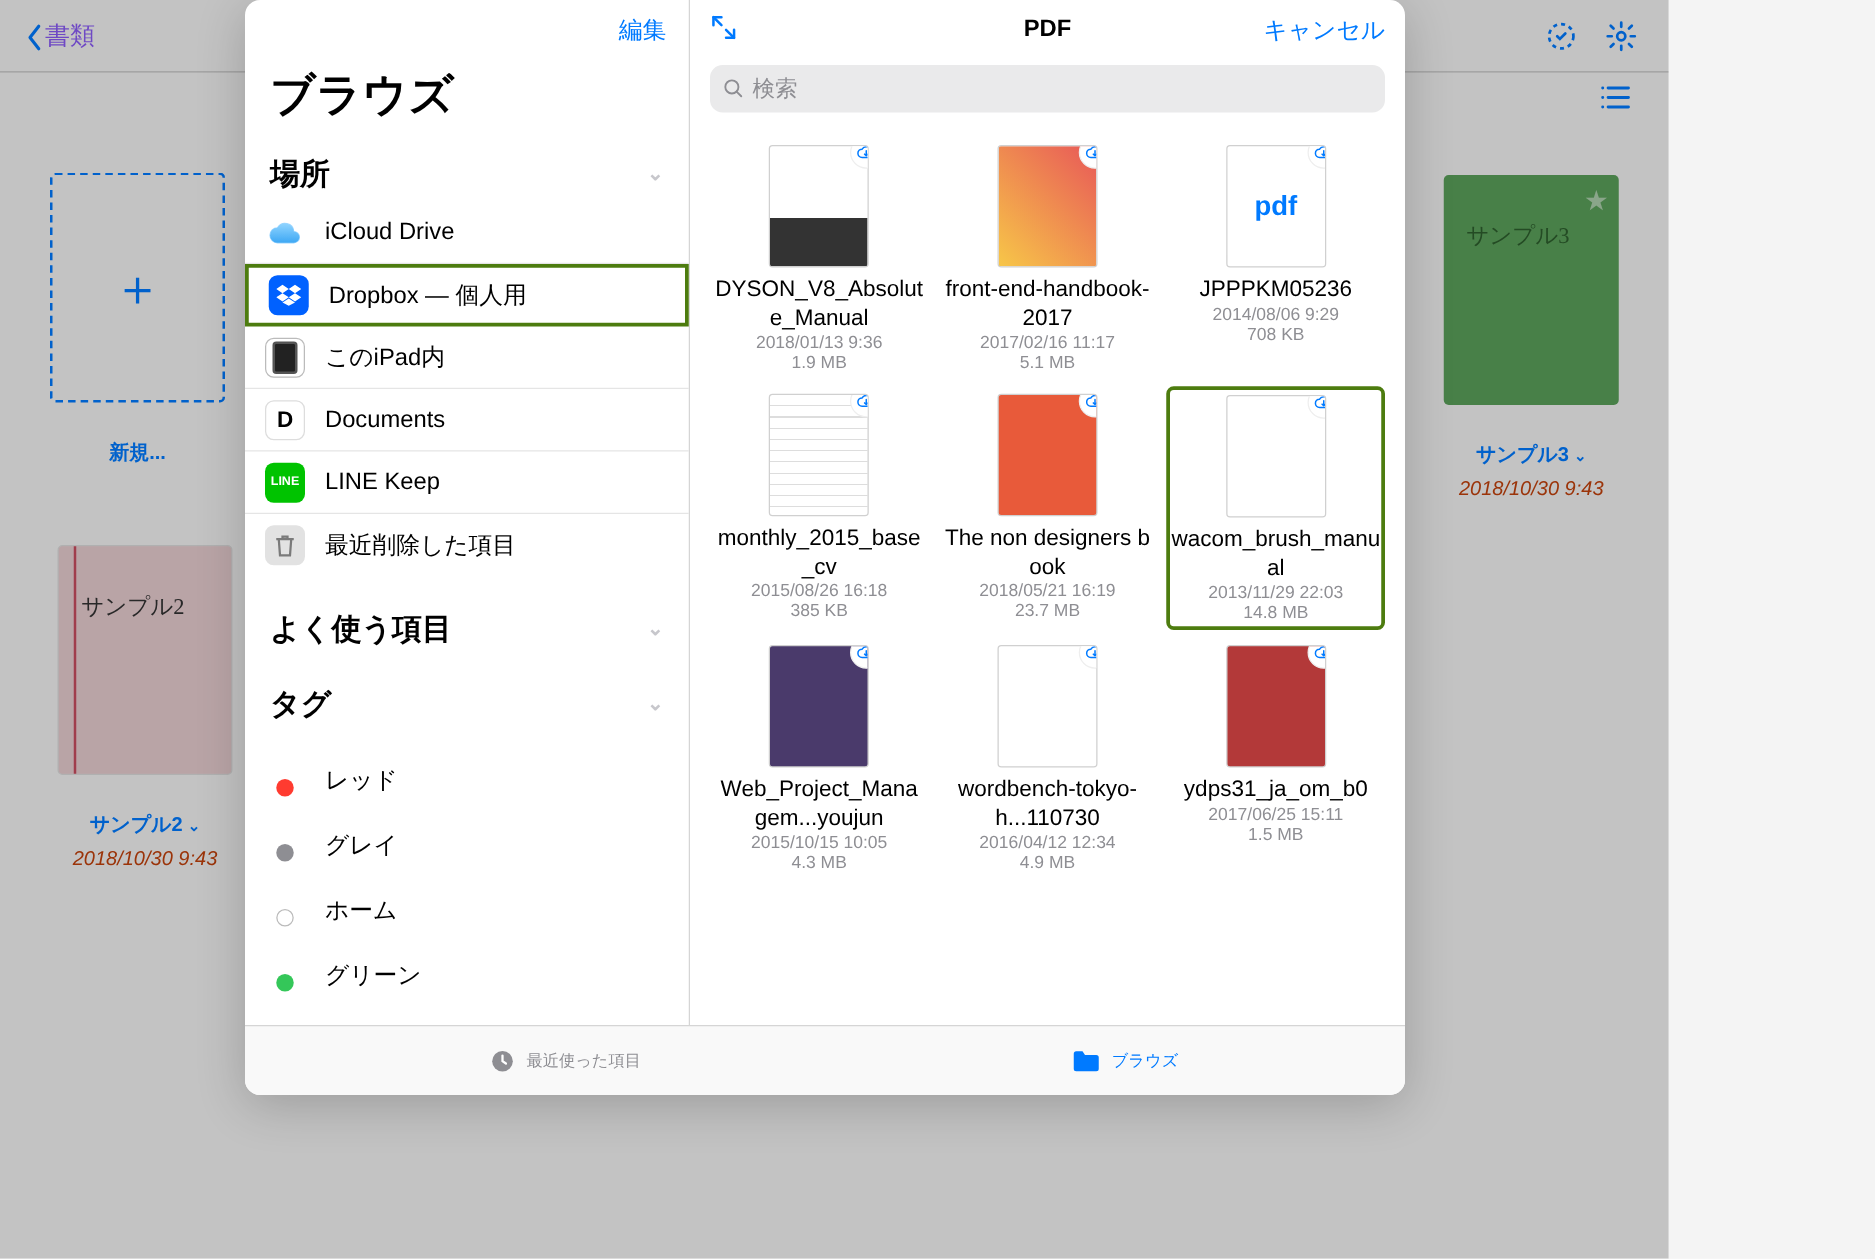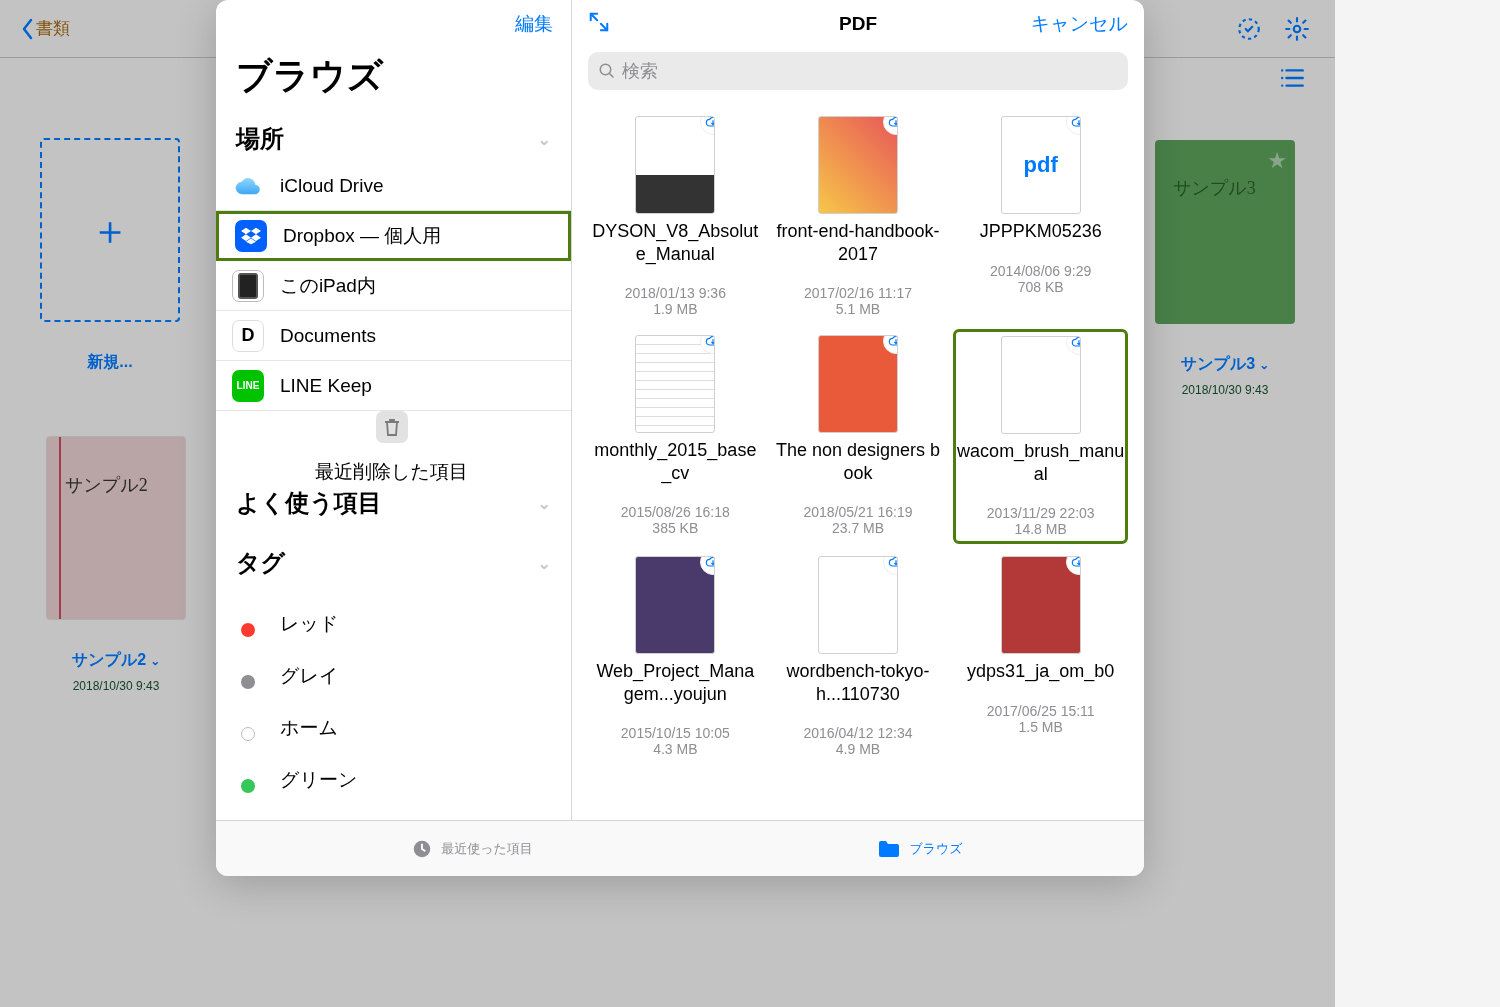--- a/index.html
+++ b/index.html
@@ -1,76 +1,76 @@
 <!DOCTYPE html>
 <html><head>
 <meta charset="utf-8">
 <style>
 * { margin:0; padding:0; box-sizing:border-box; font-family:-apple-system,"Hiragino Sans","Hiragino Kaku Gothic ProN",sans-serif; }
 body { width:1335px; height:1007px; background:#f4f4f4; position:relative; overflow:hidden; }
 
 
 .bg-app { position:absolute; inset:0; }
 .bg-top { display:flex; align-items:center; height:58px; padding:0 20px; border-bottom:1px solid #c4c4c4; }
-.bg-back { color:#a16207; font-size:17px; display:flex; align-items:flex-start; gap:2px; }
+.bg-back { color:#8b5cf6; font-size:20px; display:flex; align-items:flex-end; gap:2px; }
 .bg-back svg { width:14px; height:24px; }
 .bg-top-spacer { flex:1; }
 .bg-icon-btn { width:36px; height:36px; display:flex; align-items:center; justify-content:center; color:#007aff; margin-left:12px; }
 .bg-bar { height:40px; display:flex; align-items:center; justify-content:flex-end; padding:0 24px; }
 .bg-notes { display:flex; gap:80px; padding:40px 40px 0 40px; }
 .note-col { display:flex; flex-direction:column; align-items:center; width:140px; }
 .note-thumb { width:140px; height:184px; border-radius:4px; margin-bottom:30px; position:relative; }
 .note-new { border:2px dashed #007aff; display:flex; align-items:center; justify-content:center; color:#007aff; font-size:40px; font-weight:200; }
 .note-label { color:#007aff; font-size:16px; display:flex; align-items:center; gap:4px;font-weight:bold; }
 .note-chev { font-size:12px; }
-.note-date { color:#14532d; font-size:12px; margin-top:8px; }
+.note-date { color:#c2410c; font-size:16px; margin-top:8px;font-style:italic; }
 .note-sample2 { background:#e8cdd0; border:1px solid #ddd; }
 .note-sample2::after { content:""; position:absolute; left:12px; top:0; bottom:0; width:2px; background:#c94d5f; }
 .note-sample3 { background:#5ba05b; }
 .note-sample3::after { content:"★"; position:absolute; top:8px; right:8px; color:rgba(255,255,255,.5); font-size:22px; }
 .note-text { position:absolute; top:36px; left:18px; font-size:18px; font-family:cursive; color:#333; }
 .note-sample3 .note-text { color:#2d5e2d; }
 
 
 .dim { position:absolute; inset:0; background:rgba(0,0,0,.2); }
 
 
-.modal { position:absolute; left:216px; top:0; width:928px; height:876px; background:#fff; border-radius:12px; display:flex; flex-direction:column; box-shadow:0 8px 40px rgba(0,0,0,.2); overflow:hidden; }
+.modal { position:absolute; left:196px; top:0; width:928px; height:876px; background:#fff; border-radius:12px; display:flex; flex-direction:column; box-shadow:0 8px 40px rgba(0,0,0,.2); overflow:hidden; }
 .modal-body { flex:1; display:flex; overflow:hidden; }
 
 
 .sidebar { width:356px; border-right:1px solid #d5d5d5; display:flex; flex-direction:column; overflow:hidden; }
 .sb-top { height:48px; display:flex; align-items:center; justify-content:flex-end; padding:0 18px; }
 .sb-edit { color:#007aff; font-size:19px; }
 .sb-title { font-size:36px; font-weight:700; padding:4px 20px 14px; }
 .sb-scroll { flex:1; overflow-y:auto; }
 .sb-sec-head { display:flex; align-items:center; justify-content:space-between; padding:8px 20px 6px; font-size:24px; font-weight:700;gap:22px; }
 .sb-chev { color:#c7c7cc; font-size:16px; }
 .sb-list { }
 .sb-row { display:flex; align-items:center; height:50px; padding:0 20px 0 16px; gap:16px; font-size:19px; border-bottom:1px solid #e5e5e5; }
-.sb-row:last-child { border-bottom:none;flex-direction:column; }
+.sb-row:last-child { border-bottom:none; }
 .sb-ico { width:32px; height:32px; border-radius:7px; display:flex; align-items:center; justify-content:center; flex-shrink:0; font-size:18px; }
 .hl-red { border:3px solid #4d7c0f; }
 .tag-dot { width:14px; height:14px; border-radius:50%; margin:0 9px 0 9px; flex-shrink:0; }
 .tag-row { display:flex; align-items:flex-end; height:52px; padding:0 20px 0 16px; gap:16px; font-size:19px; }
 
 
 .content { flex:1; display:flex; flex-direction:column; }
 .ct-top { height:48px; display:flex; align-items:center; padding:0 16px; position:relative; }
 .ct-expand { color:#007aff; }
 .ct-title { position:absolute; left:0; right:0; text-align:center; font-size:19px; font-weight:600; pointer-events:none; }
 .ct-cancel { color:#007aff; font-size:19px; margin-left:auto; }
 .ct-search { margin:4px 16px 8px; background:#eaeaeb; border-radius:10px; height:38px; display:flex; align-items:center; padding:0 10px; gap:6px; color:#8e8e93; font-size:18px; }
 .ct-grid { flex:1; overflow-y:auto; padding:12px 16px; display:grid; grid-template-columns:repeat(3,1fr); gap:6px 8px; align-content:start; }
 .file { display:flex; flex-direction:column; align-items:center; text-align:center; padding:6px 4px; border-radius:6px; }
 .file.hl-red { padding:4px 0;justify-content:flex-end; }
 .f-thumb { width:80px; height:98px; background:#fff; border:1px solid #d0d0d0; border-radius:3px; margin-bottom:6px; position:relative; overflow:hidden; display:flex; align-items:center; justify-content:center; }
 .f-cloud { position:absolute; top:-8px; right:-12px; width:26px; height:26px; background:#fff; border-radius:50%; display:flex; align-items:center; justify-content:center; color:#007aff; font-size:16px; border:1px solid #eee; }
 .f-name { font-size:18px; line-height:1.25; color:#000; max-width:170px; word-break:break-all; }
-.f-date { font-size:14px; color:#8e8e93; margin-top:20px; }
+.f-date { font-size:14px; color:#8e8e93; margin-top:0; }
 .f-size { font-size:14px; color:#8e8e93; }
 
 
 .tabbar { height:56px; border-top:1px solid #d5d5d5; display:flex; background:#f9f9f9;padding-left:32px; }
 .tab { flex:1; display:flex; align-items:center; justify-content:center; gap:8px; font-size:13px; }
 .tab-recent { color:#8e8e93; }
 .tab-browse { color:#007aff; }
 .ico-dropbox { background:#0061ff; color:#fff; }
 .ico-ipad { background:#fff; border:1px solid #bbb; }
 .ico-docs { background:#fff; border:1px solid #ddd; color:#000; font-weight:700; }

